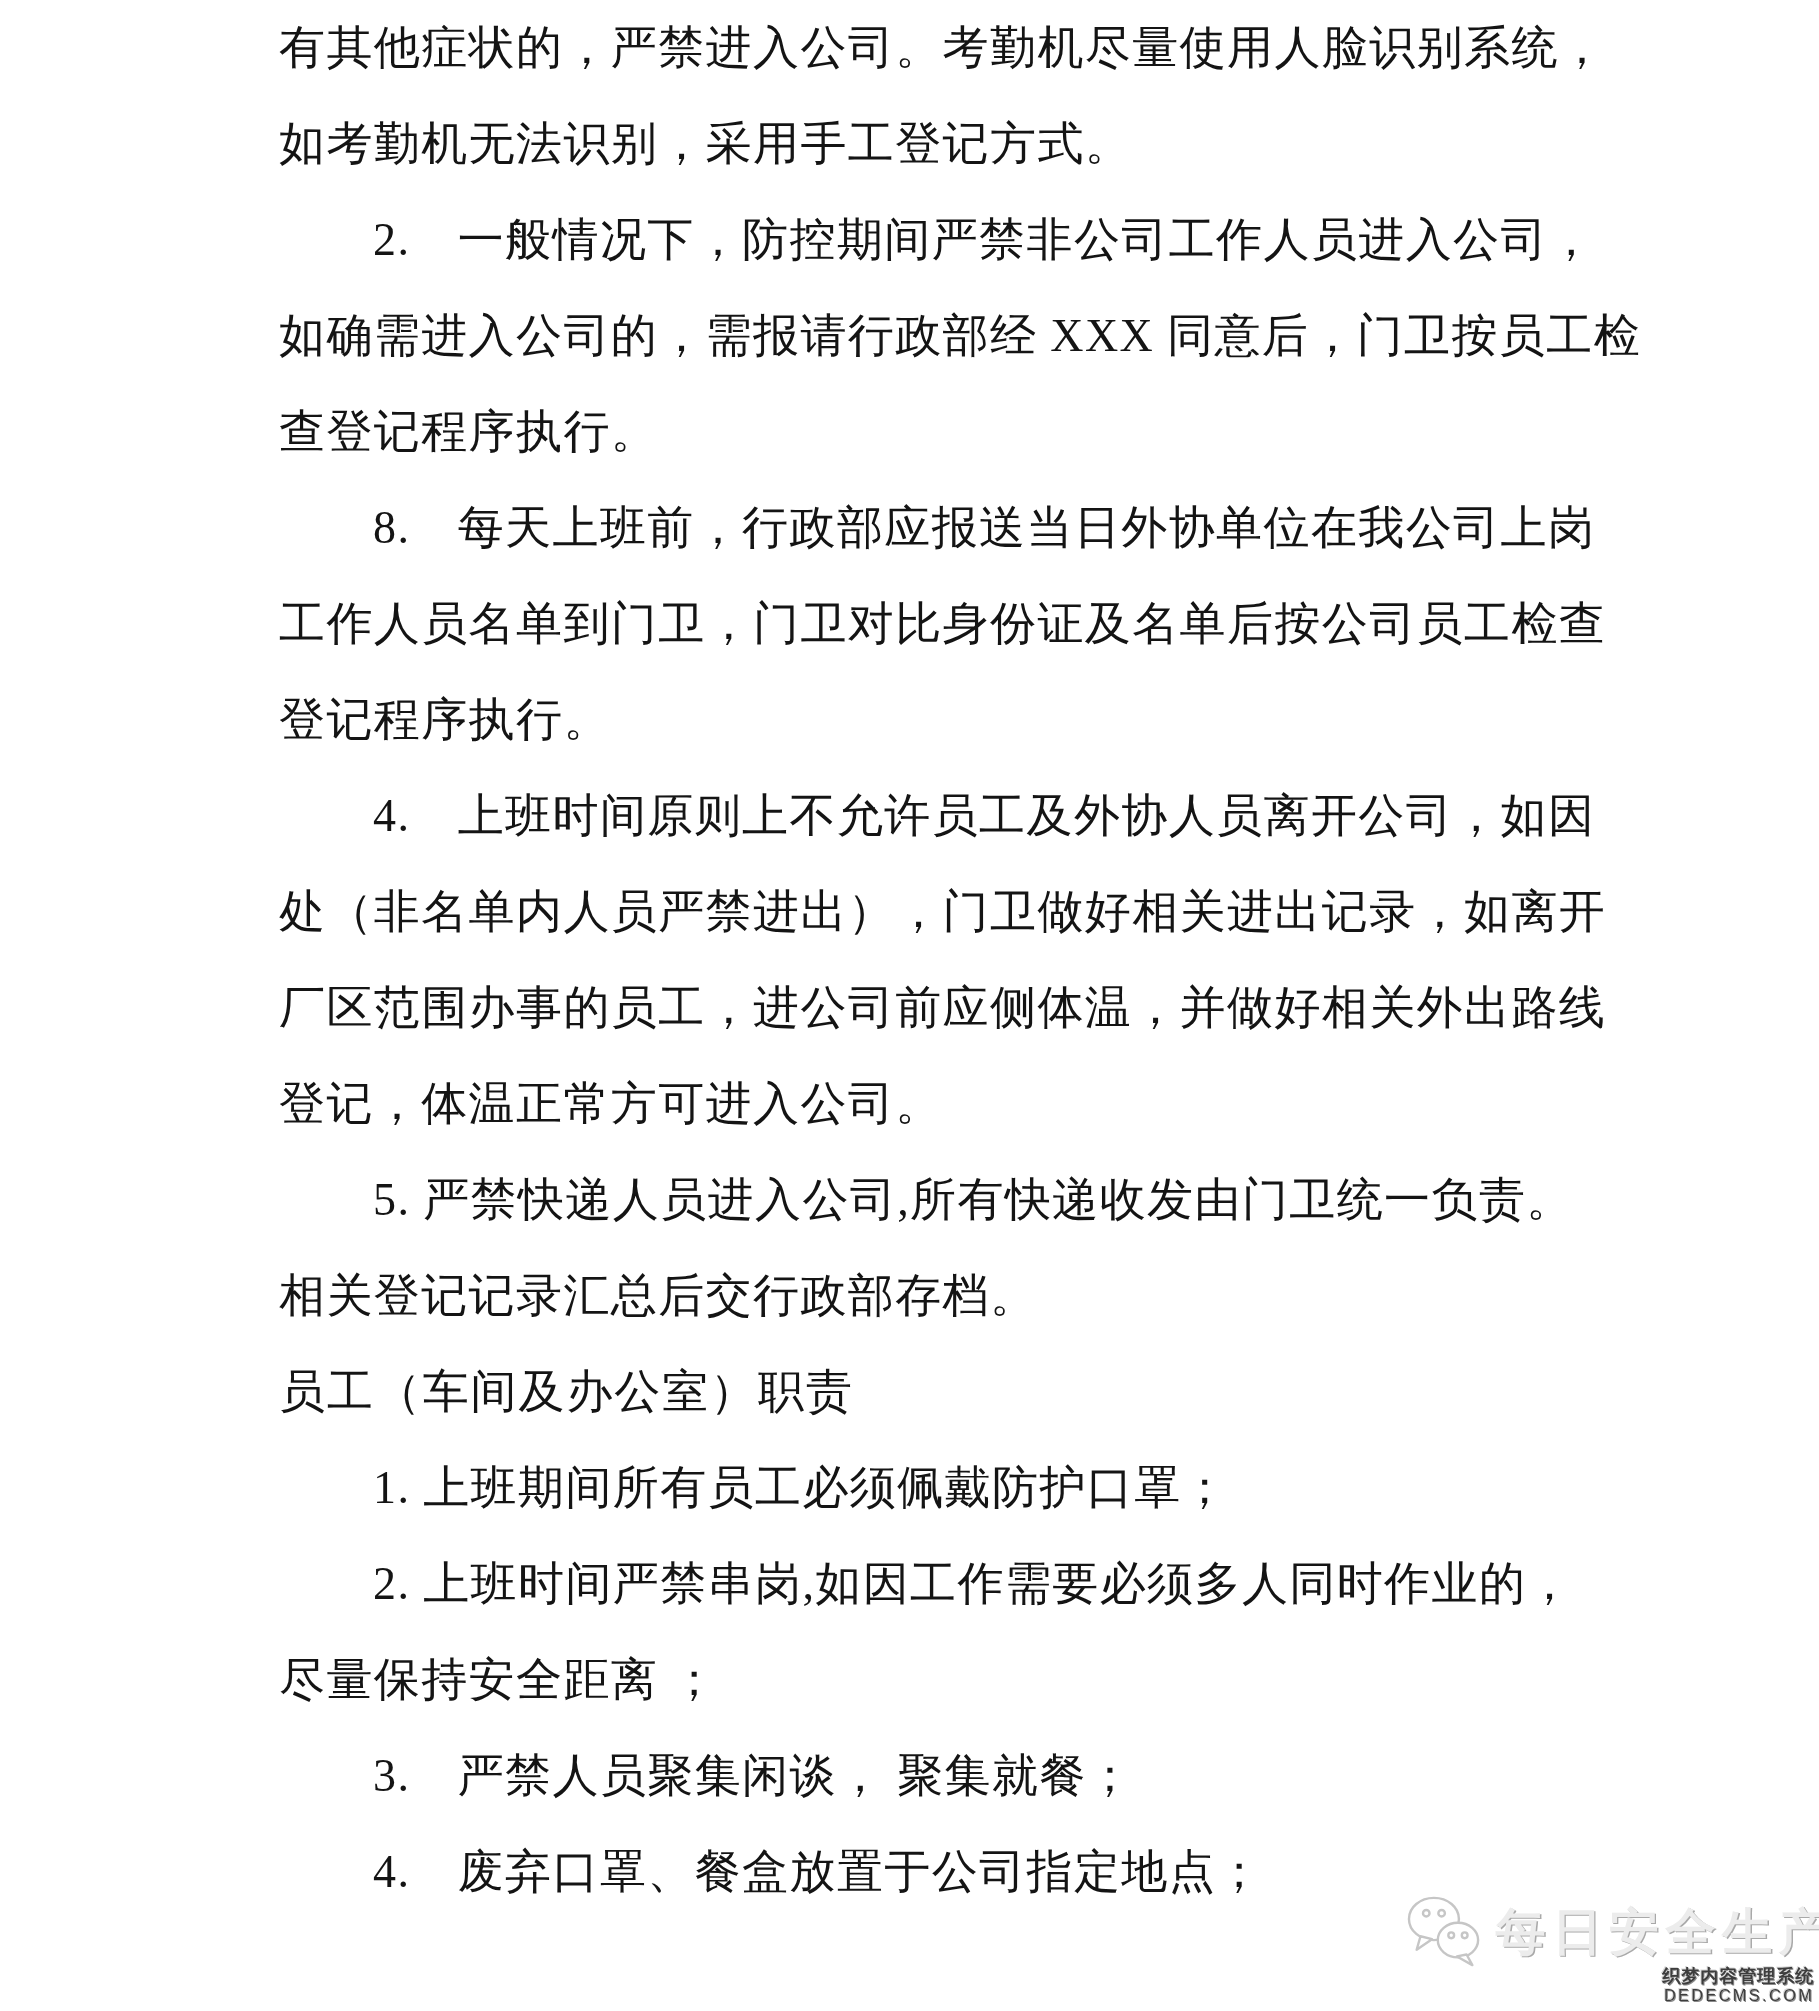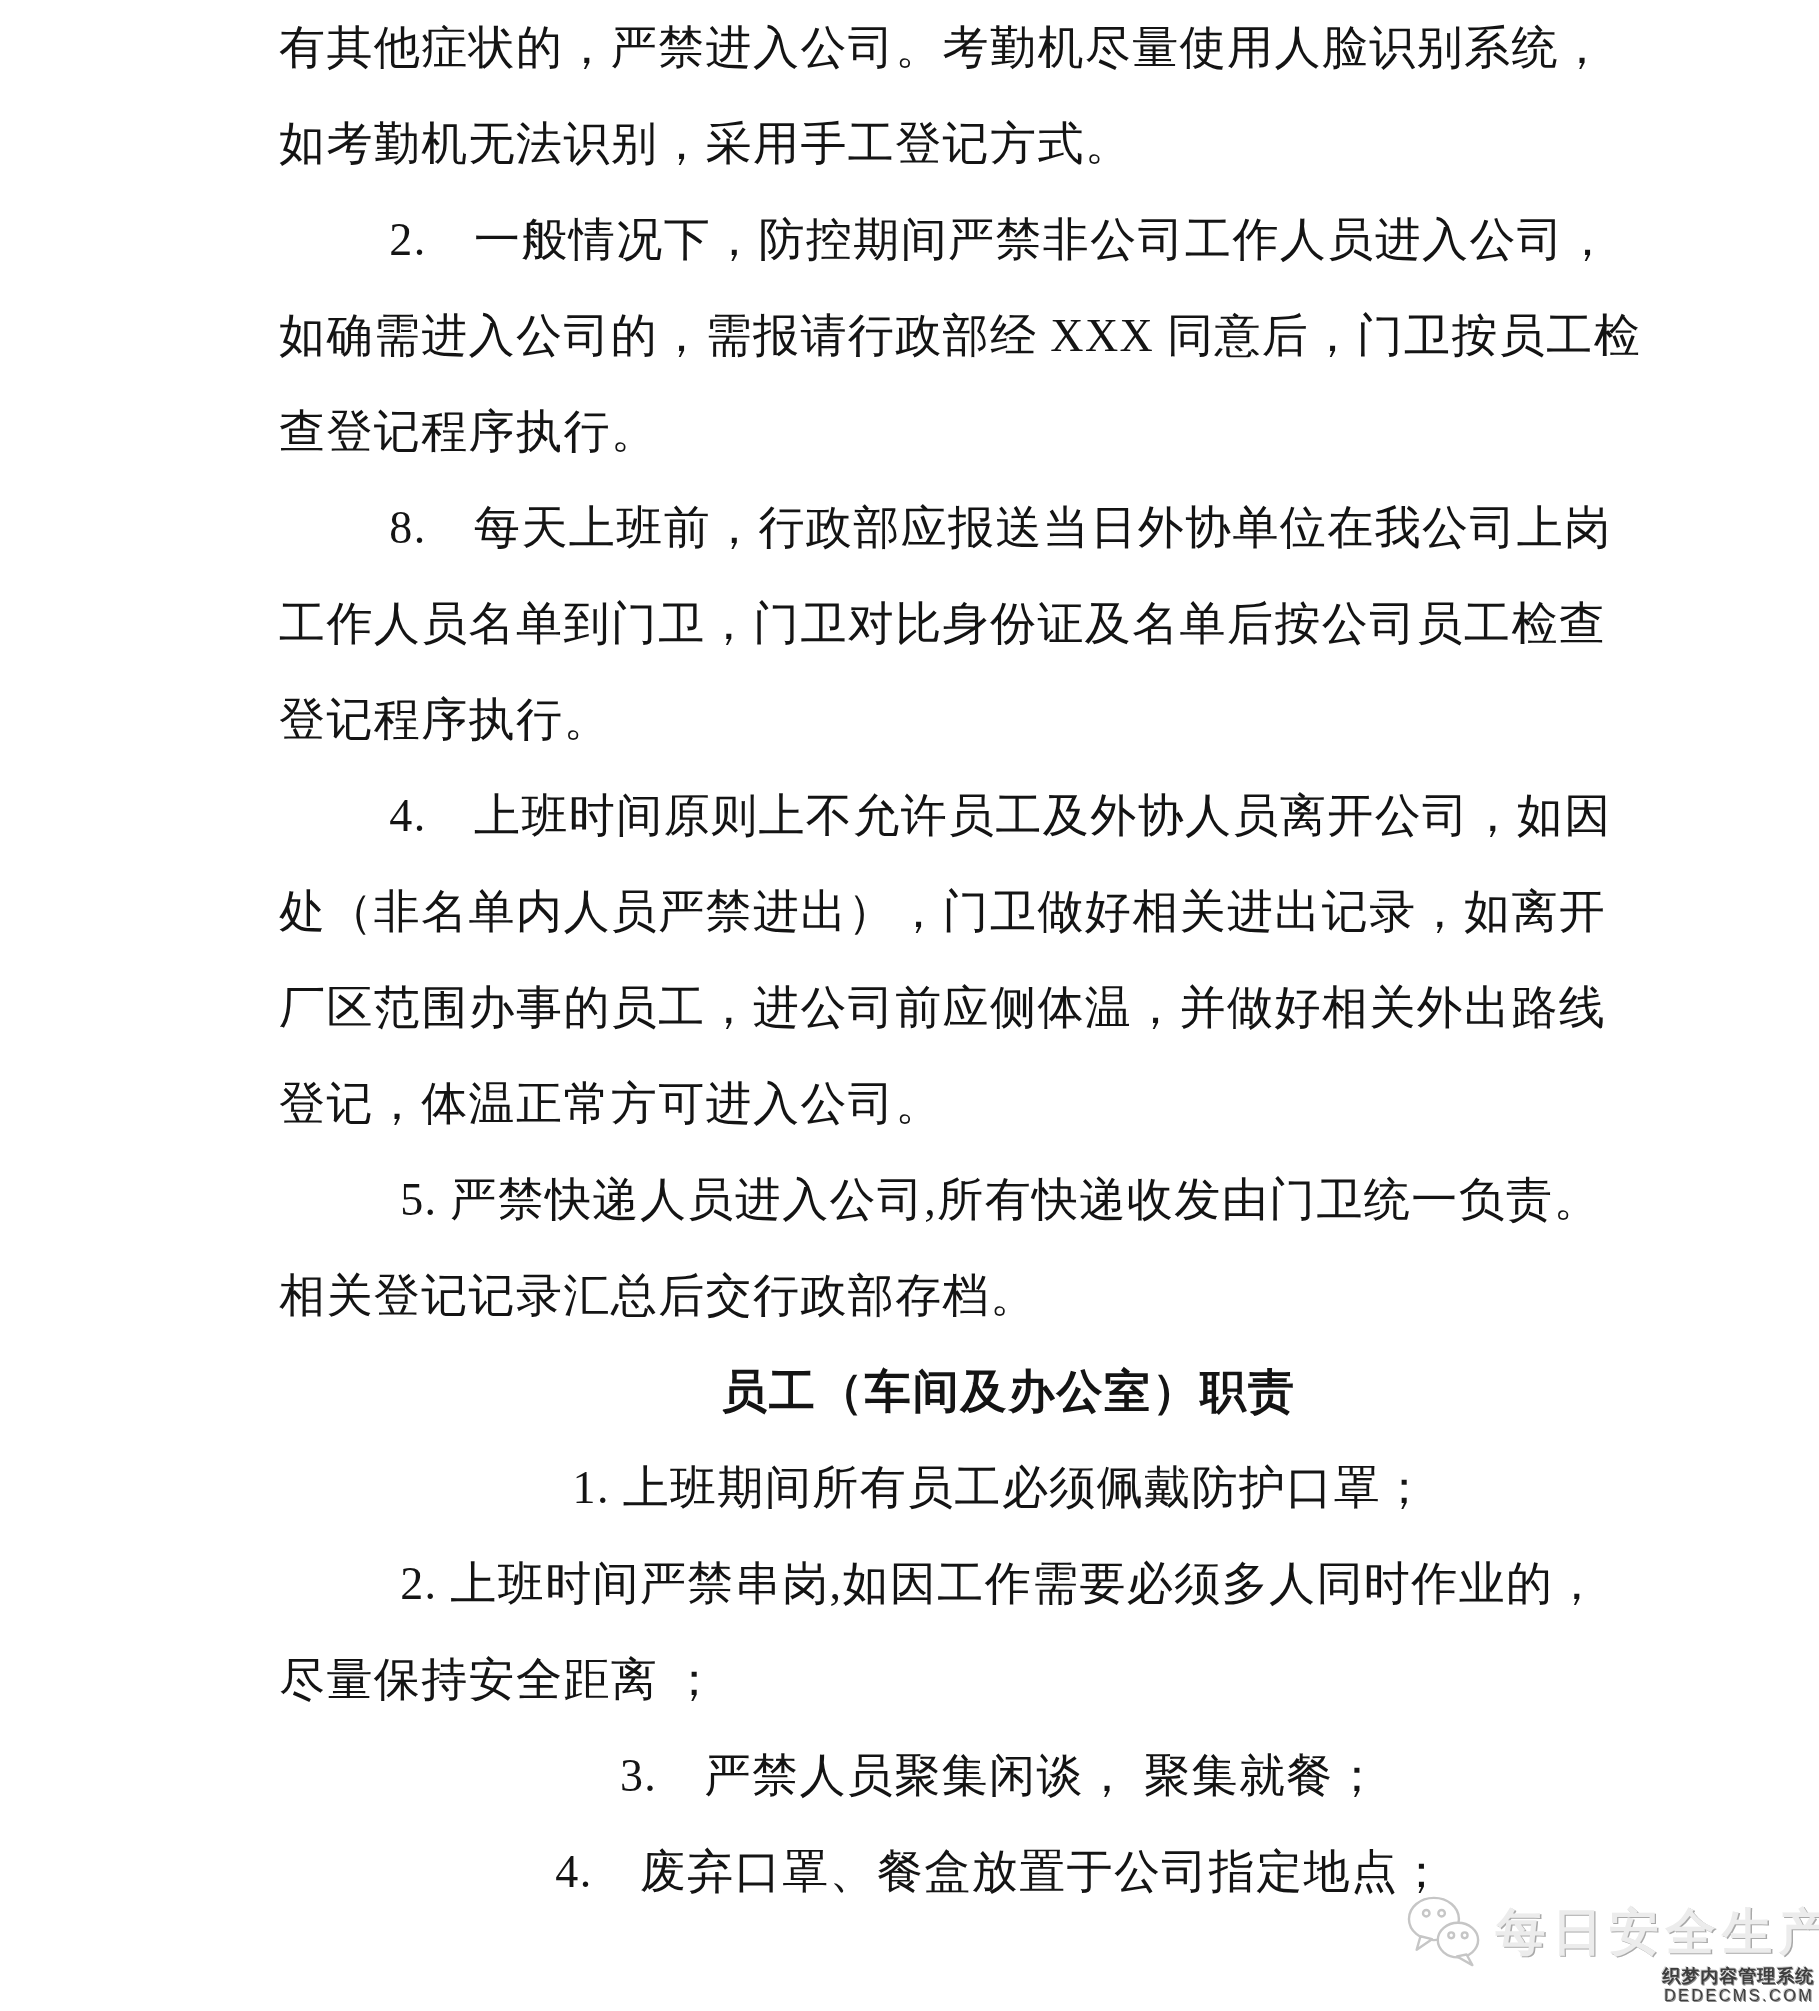--- a/index.html
+++ b/index.html
@@ -31,25 +31,23 @@
     font-size: 46px;
     letter-spacing: 1.4px;
     color: #141414;
     white-space: pre;
     padding-left: 279px;
     padding-right: 192px;
     overflow: visible;
   }
   .line.indent {
     padding-left: 373px;
-    text-align: center;
   }
   .line.heading {
-    font-weight: bold;
-    text-align: center;
+    font-weight: normal;
     padding-left: 279px;
     padding-right: 82px;
     letter-spacing: 1.9px;
   }
   
   .watermark {
     position: absolute;
     left: 1405px;
     top: 1894px;
     display: flex;

